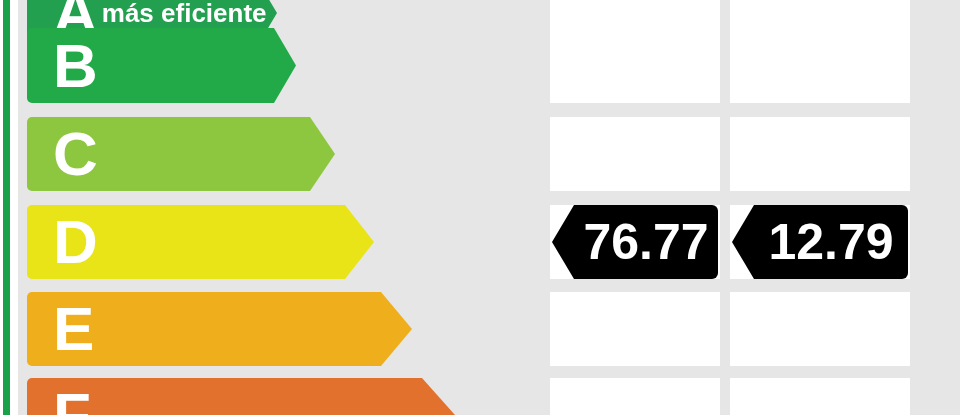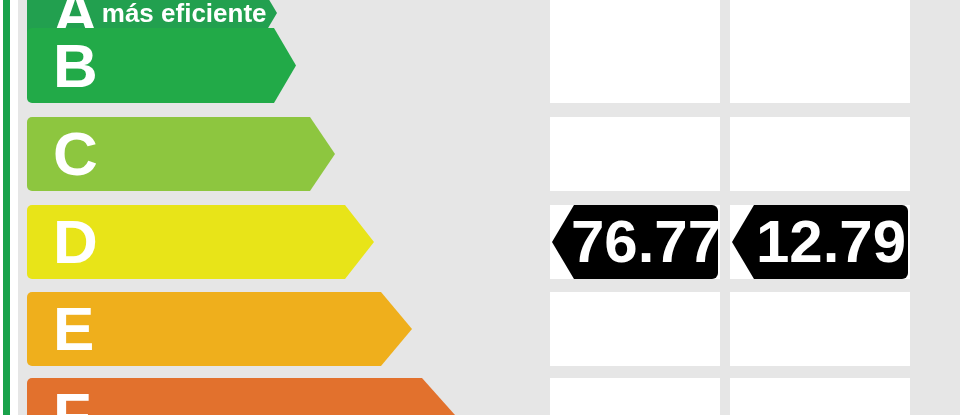--- a/index.html
+++ b/index.html
@@ -87,21 +87,21 @@
     background:#000000;
     display:flex;
     align-items:center;
     justify-content:center;
     border-radius:0 6px 6px 0;
     clip-path:polygon(0% 50%, 22px 0%, 100% 0%, 100% 100%, 22px 100%);
   }
   .badge-text{
     color:#ffffff;
     font-weight:bold;
-    font-size:60px;
+    font-size:50px;
     line-height:1;
     margin-left:22px;
     white-space:nowrap;
     user-select:none;
   }
 
   
   .watermark{
     position:absolute;
     right:12px;bottom:6px;

